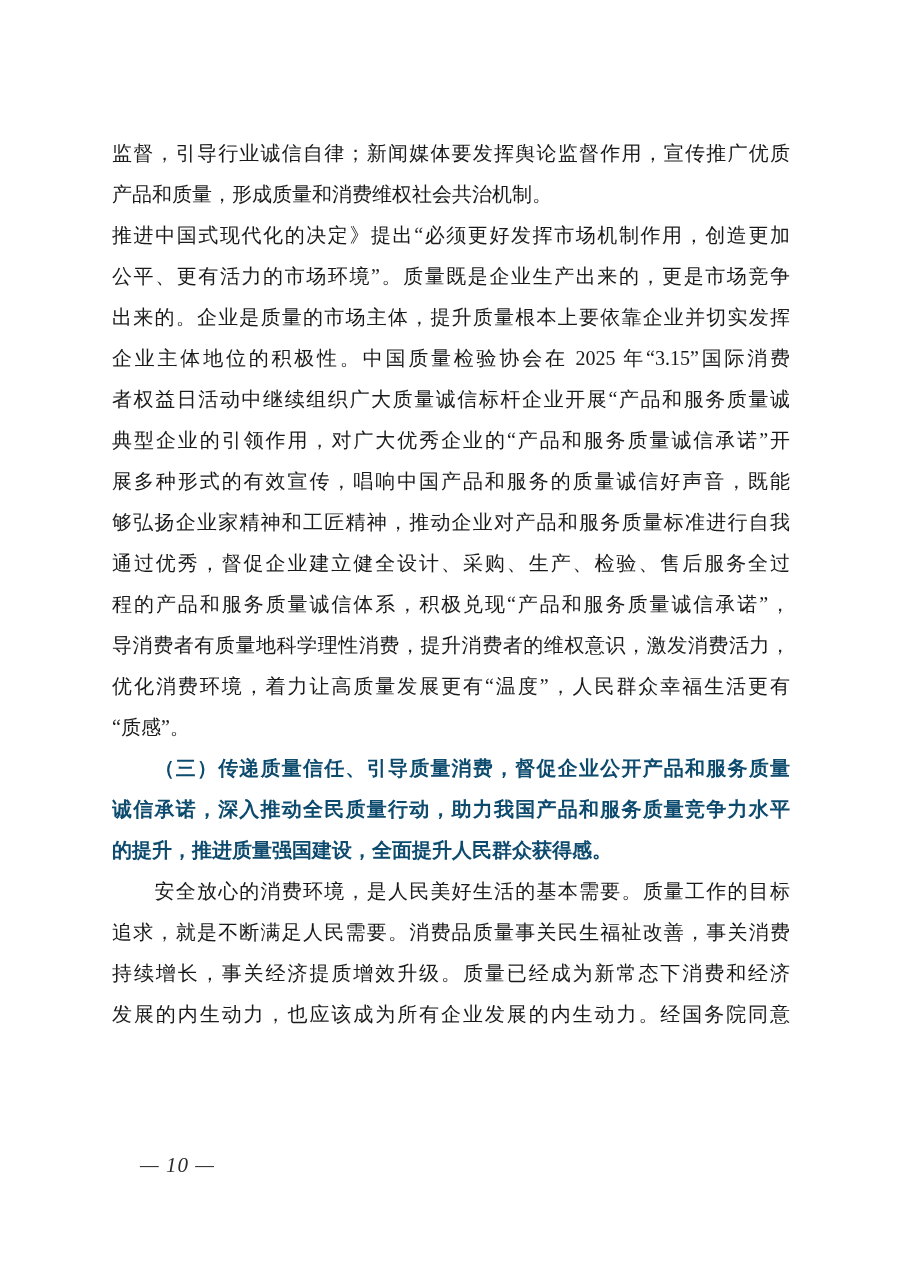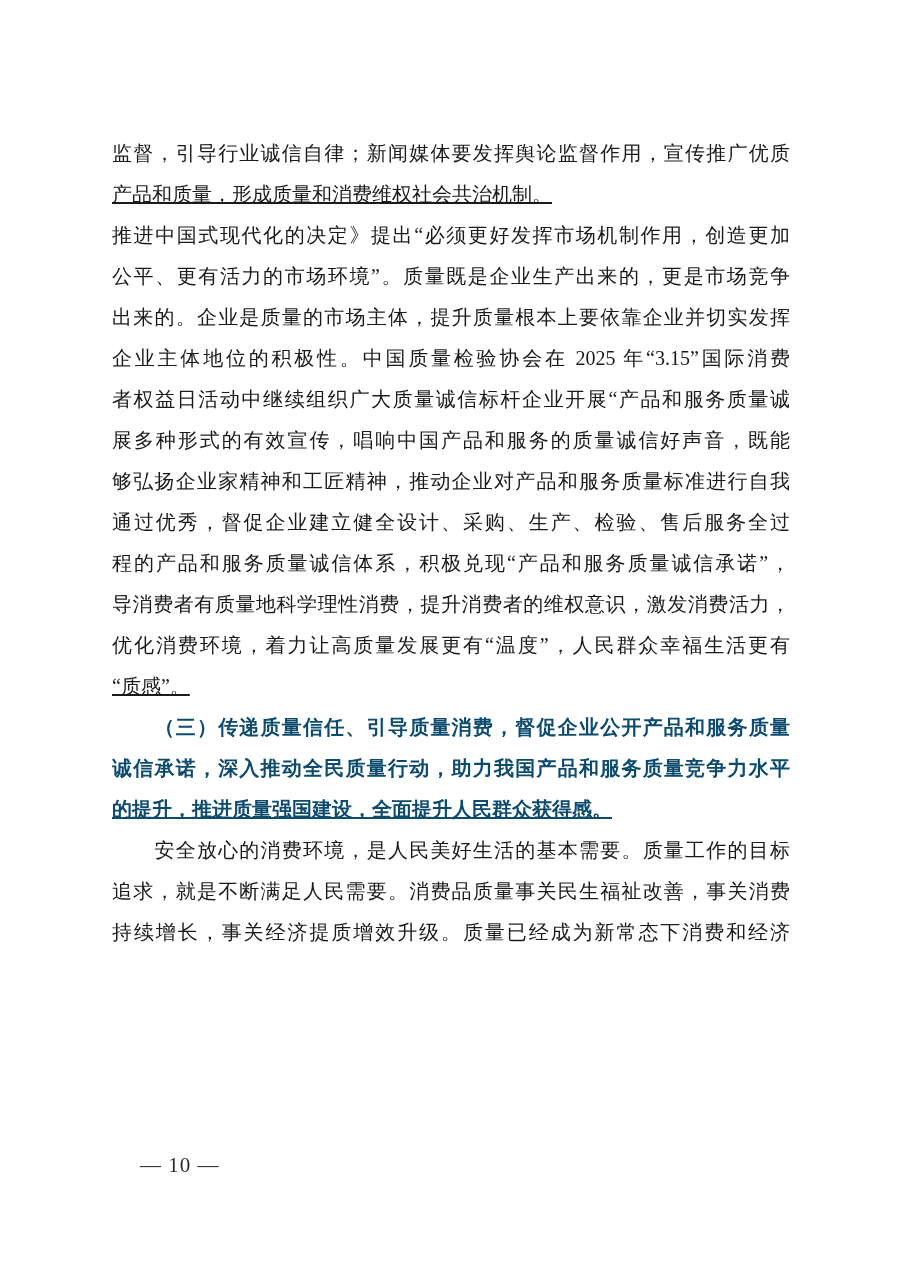--- a/index.html
+++ b/index.html
@@ -26,64 +26,66 @@
     line-height: 41px;
     font-size: 20px;
     color: #1a1a1a;
     text-align: justify;
     text-align-last: justify;
     overflow: hidden;
   }
   .line.para-end {
     text-align: center;
     text-align-last: left;
-    text-decoration: underline;
   }
   .line.bold {
     font-weight: 700;
     color: #0c4a6e;
   }
   .footer {
     position: absolute;
     left: 140px;
     top: 1150px;
     height: 30px;
     line-height: 30px;
     font-size: 21px;
     color: #2b2b2b;
     letter-spacing: 1px;
     white-space: pre;
+    font-style: italic;
   }
 </style>
 </head>
 <body>
 
 <div class="page">
   <div class="text-block">
 
     <div class="line">监督，引导行业诚信自律；新闻媒体要发挥舆论监督作用，宣传推广优质</div>
     <div class="line para-end">产品和质量，形成质量和消费维权社会共治机制。</div>
 
     <div class="line">推进中国式现代化的决定》提出“必须更好发挥市场机制作用，创造更加</div>
     <div class="line">公平、更有活力的市场环境”。质量既是企业生产出来的，更是市场竞争</div>
     <div class="line">出来的。企业是质量的市场主体，提升质量根本上要依靠企业并切实发挥</div>
     <div class="line">企业主体地位的积极性。中国质量检验协会在 2025 年“3.15”国际消费</div>
     <div class="line">者权益日活动中继续组织广大质量诚信标杆企业开展“产品和服务质量诚</div>
+    <div class="line">典型企业的引领作用，对广大优秀企业的“产品和服务质量诚信承诺”开</div>
     <div class="line">展多种形式的有效宣传，唱响中国产品和服务的质量诚信好声音，既能</div>
     <div class="line">够弘扬企业家精神和工匠精神，推动企业对产品和服务质量标准进行自我</div>
     <div class="line">通过优秀，督促企业建立健全设计、采购、生产、检验、售后服务全过</div>
     <div class="line">程的产品和服务质量诚信体系，积极兑现“产品和服务质量诚信承诺”，</div>
     <div class="line">导消费者有质量地科学理性消费，提升消费者的维权意识，激发消费活力，</div>
     <div class="line">优化消费环境，着力让高质量发展更有“温度”，人民群众幸福生活更有</div>
     <div class="line para-end">“质感”。</div>
 
     <div class="line bold">　　（三）传递质量信任、引导质量消费，督促企业公开产品和服务质量</div>
     <div class="line bold">诚信承诺，深入推动全民质量行动，助力我国产品和服务质量竞争力水平</div>
     <div class="line bold para-end">的提升，推进质量强国建设，全面提升人民群众获得感。</div>
 
     <div class="line">　　安全放心的消费环境，是人民美好生活的基本需要。质量工作的目标</div>
     <div class="line">追求，就是不断满足人民需要。消费品质量事关民生福祉改善，事关消费</div>
     <div class="line">持续增长，事关经济提质增效升级。质量已经成为新常态下消费和经济</div>
+    <div class="line">发展的内生动力，也应该成为所有企业发展的内生动力。经国务院同意</div>
 
   </div>
 
   <div class="footer">— 10 —</div>
 </div>
 
 </body></html>

